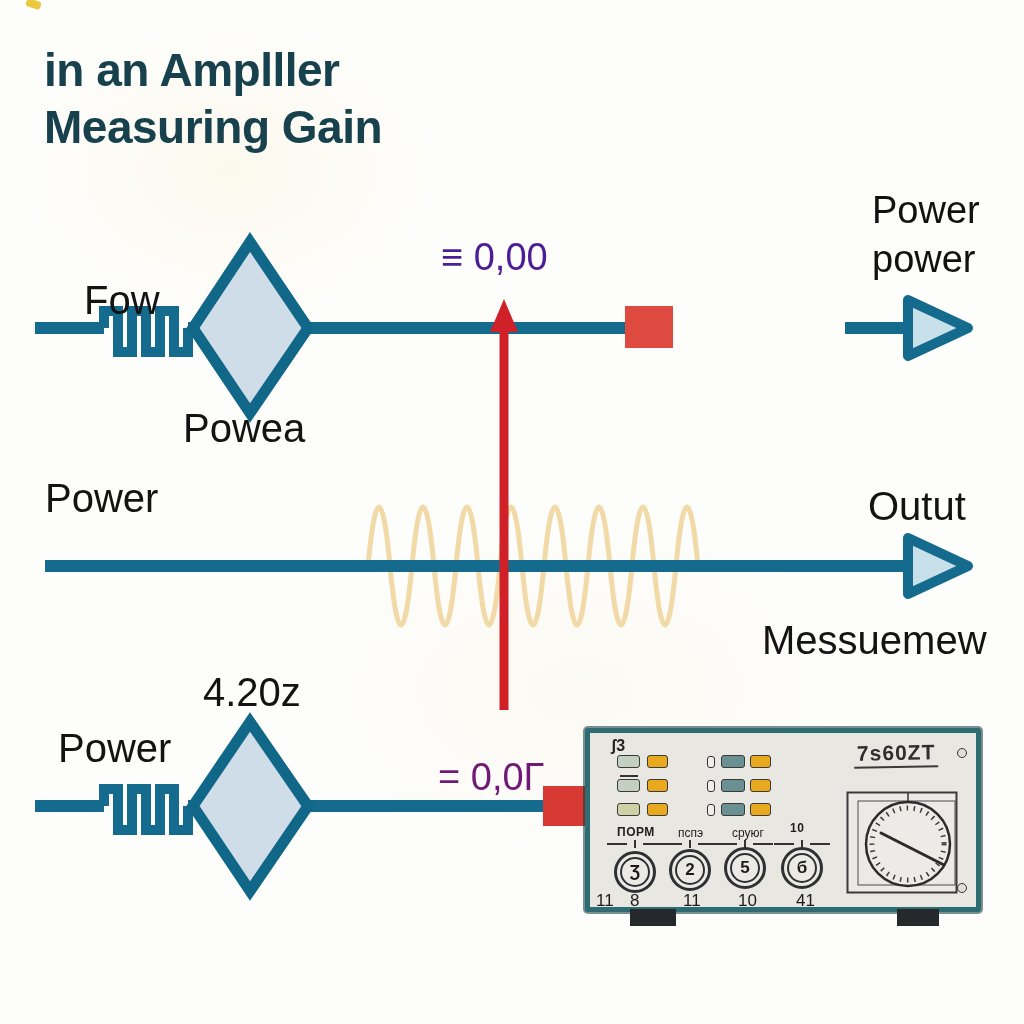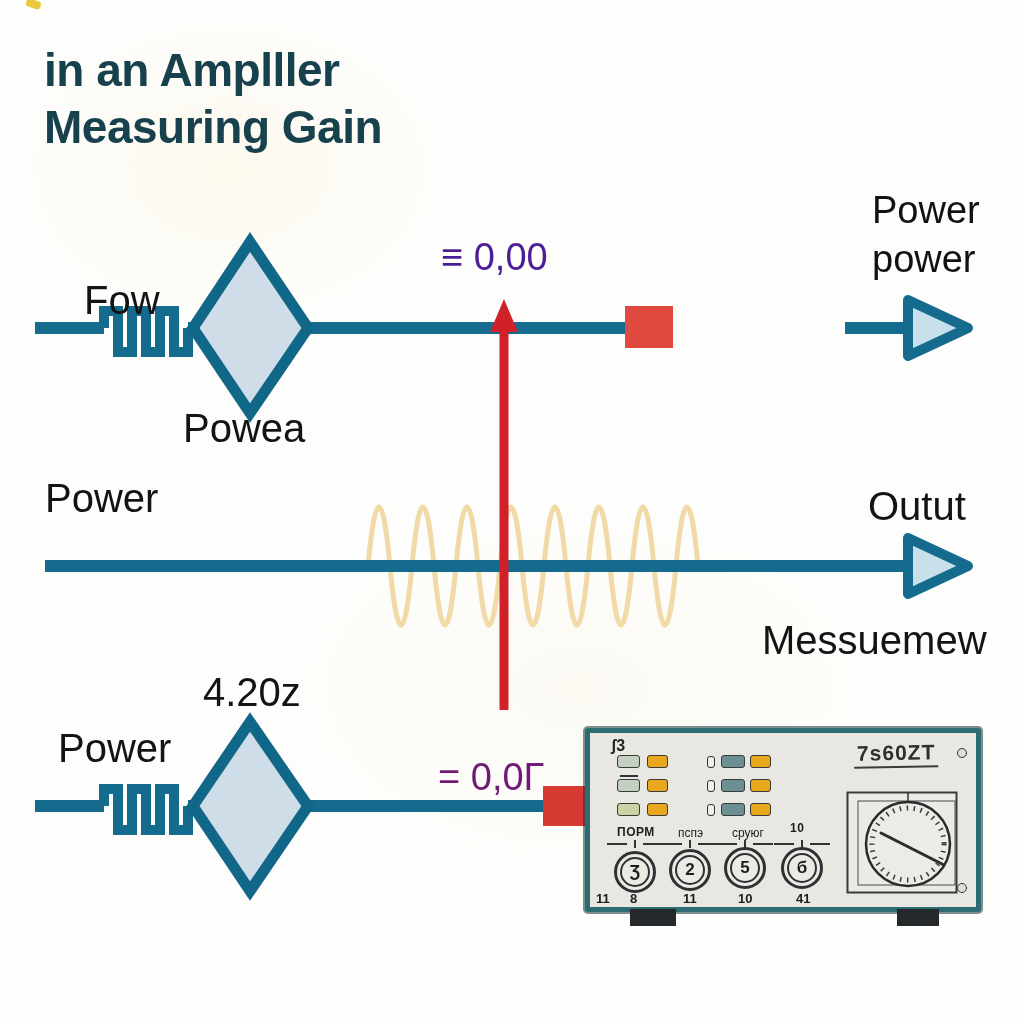--- a/index.html
+++ b/index.html
@@ -63,21 +63,21 @@
   .kl-b{font-size:12px;font-weight:700;letter-spacing:.5px;}
   .kl-s{font-size:12px;}
   .ktick{position:absolute;width:56px;height:10px;}
   .ktick::before{content:"";position:absolute;left:0;top:4px;width:100%;height:2px;
     background:linear-gradient(to right,#333 0 36%,transparent 36% 64%,#333 64% 100%);}
   .ktick::after{content:"";position:absolute;left:27px;top:1px;width:2px;height:8px;background:#333;}
   .knob{position:absolute;width:42px;height:42px;border:3px solid #2e3133;border-radius:50%;
     box-sizing:border-box;display:flex;align-items:center;justify-content:center;background:#eceae5;}
   .knob-inner{width:30px;height:30px;border:2px solid #2e3133;border-radius:50%;box-sizing:border-box;
     display:flex;align-items:center;justify-content:center;font-size:17px;font-weight:700;color:#1c1c1c;}
-  .pnum{position:absolute;font-size:13px;font-weight:700;color:#1c1c1c;}
+  .pnum{position:absolute;font-size:17px;font-weight:400;color:#1c1c1c;}
   .gauge{position:absolute;left:256px;top:58px;}
   .foot{position:absolute;width:46px;height:17px;background:#26292c;}
   .foot1{left:630px;top:909px;}
   .foot2{left:897px;top:909px;width:42px;}
 </style>
 </head>
 <body>
 
 <div class="canvas">
 

